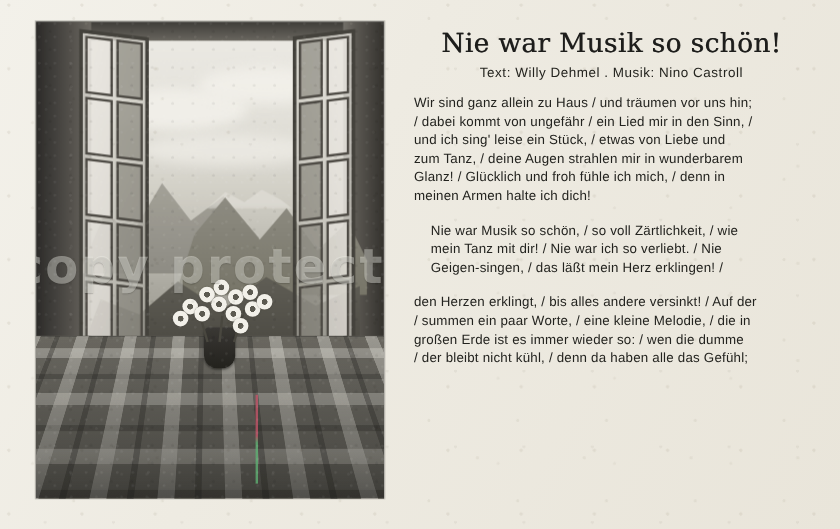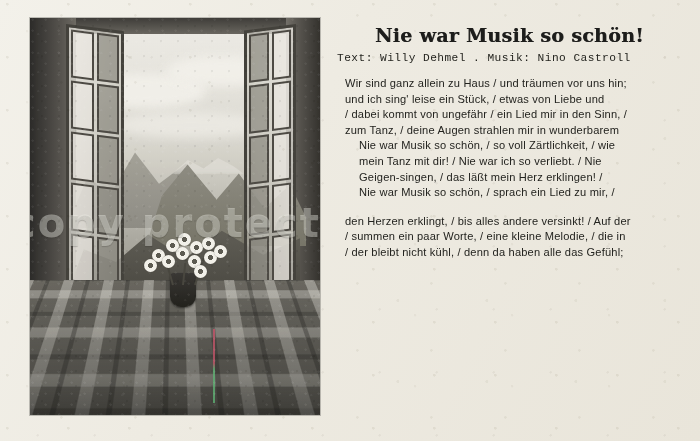--- a/index.html
+++ b/index.html
@@ -283,50 +283,51 @@
     position: absolute;
     left: 337px;
     top: 18px;
     width: 345px;
     height: 400px;
     color: #2b2b29;
   }
 
   .song-title {
     font-family: "DejaVu Serif", serif;
-    font-weight: 700;
-    font-size: 19px;
+    font-weight: 400;
+    font-size: 22px;
     letter-spacing: 0.3px;
     text-align: center;
     margin: 6px 0 0 0;
     color: #1d1d1b;
     text-shadow: 0.4px 0 0 rgba(29,29,27,0.8);
   }
 
   .credits {
-    font-family: Liberation Mono, monospace;
+    font-family: Liberation Sans, sans-serif;
     font-size: 11.2px;
+    text-align: center;
     margin: 6px 0 0 0;
     letter-spacing: 0.45px;
     color: #24241f;
   }
 
   .stanza {
     font-family: Liberation Sans, sans-serif;
     font-size: 11.1px;
     line-height: 15.6px;
     letter-spacing: 0.18px;
     text-align: justify;
     color: #23231f;
     margin: 0;
     padding: 0 8px 0 8px;
   }
   .stanza.first { margin-top: 12px; }
   .stanza.refrain {
-    margin-top: 0;
+    margin-top: 13px;
     padding-left: 22px;
     padding-right: 10px;
   }
   .stanza.third { margin-top: 13px; }
   .stanza .ln { display: block; }
 </style>
 </head>
 <body>
 
 <div class="postcard">
@@ -409,34 +410,36 @@
   </div>
 
   <div class="text-panel">
 
     <h1 class="song-title">Nie war Musik so schön!</h1>
 
     <div class="credits">Text: Willy Dehmel . Musik: Nino Castroll</div>
 
     <div class="stanza first">
       <span class="ln">Wir sind ganz allein zu Haus / und träumen vor uns hin;</span>
+      <span class="ln">/ dabei kommt von ungefähr / ein Lied mir in den Sinn, /</span>
       <span class="ln">und ich sing' leise ein Stück, / etwas von Liebe und</span>
-      <span class="ln">/ dabei kommt von ungefähr / ein Lied mir in den Sinn, /</span>
       <span class="ln">zum Tanz, / deine Augen strahlen mir in wunderbarem</span>
+      <span class="ln">Glanz! / Glücklich und froh fühle ich mich, / denn in</span>
+      <span class="ln">meinen Armen halte ich dich!</span>
     </div>
 
     <div class="stanza refrain">
       <span class="ln">Nie war Musik so schön, / so voll Zärtlichkeit, / wie</span>
       <span class="ln">mein Tanz mit dir! / Nie war ich so verliebt. / Nie</span>
       <span class="ln">Geigen-singen, / das läßt mein Herz erklingen! /</span>
-      <span class="ln">Nie war Musik so schön, / sprach ein Lied zu mir, /</span>
     </div>
 
     <div class="stanza third">
       <span class="ln">den Herzen erklingt, / bis alles andere versinkt! / Auf der</span>
       <span class="ln">/ summen ein paar Worte, / eine kleine Melodie, / die in</span>
+      <span class="ln">großen Erde ist es immer wieder so: / wen die dumme</span>
       <span class="ln">/ der bleibt nicht kühl, / denn da haben alle das Gefühl;</span>
     </div>
 
   </div>
 
   <div class="paper-grain"></div>
 </div>
 
 </body></html>

